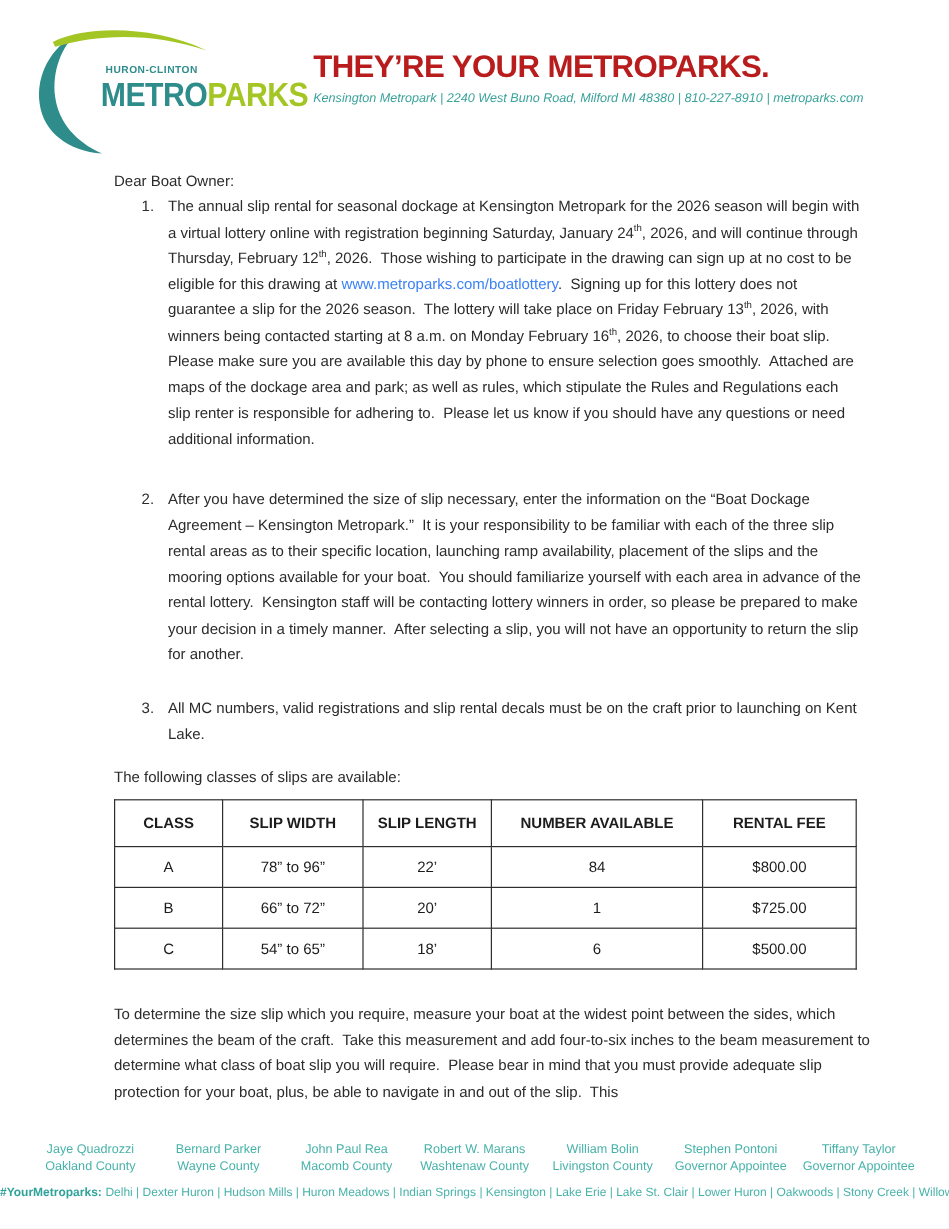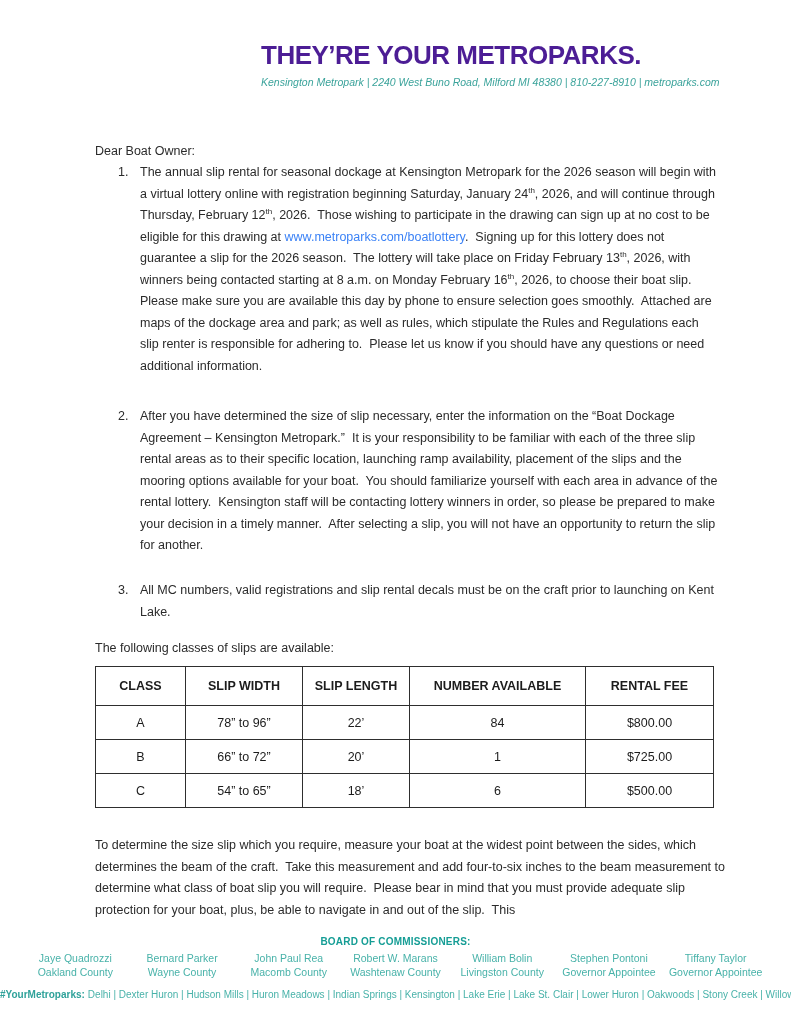--- a/index.html
+++ b/index.html
@@ -18,21 +18,21 @@
     white-space:nowrap;
   }
   .logo-main{
     position:absolute;left:54px;top:40px;
     font-size:28px;font-weight:800;letter-spacing:-.5px;line-height:1;
     transform:scaleX(.9);transform-origin:left top;white-space:nowrap;
   }
   .logo-main .metro{color:#2e8c8b;}
   .logo-main .parks{color:#a4c625;}
   .tagline{position:absolute;left:261px;top:42px;width:480px;}
-  .tagline-1{font-size:26px;font-weight:800;letter-spacing:-.5px;line-height:27px;color:#4c1d95;white-space:nowrap;}
+  .tagline-1{font-size:26px;font-weight:800;letter-spacing:-.5px;line-height:27px;color:#b91c1c;white-space:nowrap;}
   .tagline-2{font-size:26px;font-weight:800;letter-spacing:-.5px;line-height:27px;color:#2e8c8b;white-space:nowrap;}
   .address{margin-top:7px;font-size:10.5px;color:#3ba39b;white-space:nowrap;font-style:italic;}
   
   .salutation{position:absolute;left:95px;top:141px;font-size:12.5px;line-height:21.5px;}
   .list-item{position:absolute;left:95px;width:625px;display:flex;font-size:12.5px;line-height:21.5px;}
   .li-1{top:162px;} .li-2{top:406px;} .li-3{top:580px;}
   .num{width:22px;flex:none;margin-left:23px;}
   .item-text{flex:1;white-space:pre-wrap;}
   sup{font-size:8px;line-height:0;}
   .link{color:#3b82f6;cursor:pointer;}
@@ -62,20 +62,28 @@
     position:absolute;left:0;top:989px;width:791px;text-align:center;
     font-size:10px;color:#48b2a9;white-space:nowrap;
   }
   .parks-label{font-weight:bold;color:#2fa29a;margin-right:3px;}
 </style>
 </head>
 <body>
 
 <div class="page">
 
+  <div class="logo">
+    <svg width="230" height="110" viewBox="0 0 230 110">
+      <path d="M 34,3 C 12,15 0,38 3,61 C 6,85 27,101 55,103 C 33,93 19,77 16,56 C 13,34 22,13 34,3 Z" fill="#2e8c8b"></path>
+      <path d="M 14,10 C 40,-3 95,-5 142,17 C 98,2 52,3 16,14 Z" fill="#a4c625"></path>
+    </svg>
+    <div class="logo-top">HURON-CLINTON</div>
+    <div class="logo-main"><span class="metro">METRO</span><span class="parks">PARKS</span></div>
+  </div>
 
   <div class="tagline">
     <div class="tagline-1">THEY’RE YOUR METROPARKS.</div>
     <div class="address">Kensington Metropark | 2240 West Buno Road, Milford MI 48380 | 810-227-8910 | metroparks.com</div>
   </div>
 
   <div class="salutation">Dear Boat Owner:</div>
 
   <div class="list-item li-1">
     <span class="num">1.</span>
@@ -129,21 +137,20 @@
       <td>54” to 65”</td>
       <td>18’</td>
       <td>6</td>
       <td>$500.00</td>
     </tr>
   </tbody>
     </table>
 
   <div class="closing">To determine the size slip which you require, measure your boat at the widest point between the sides, which determines the beam of the craft.  Take this measurement and add four-to-six inches to the beam measurement to determine what class of boat slip you will require.  Please bear in mind that you must provide adequate slip protection for your boat, plus, be able to navigate in and out of the slip.  This</div>
 
-  <div class="board-title">BOARD OF COMMISSIONERS:</div>
 
   <div class="commissioners">
     <div class="commissioner">
       <div>Jaye Quadrozzi</div>
       <div>Oakland County</div>
     </div>
     <div class="commissioner">
       <div>Bernard Parker</div>
       <div>Wayne County</div>
     </div>

